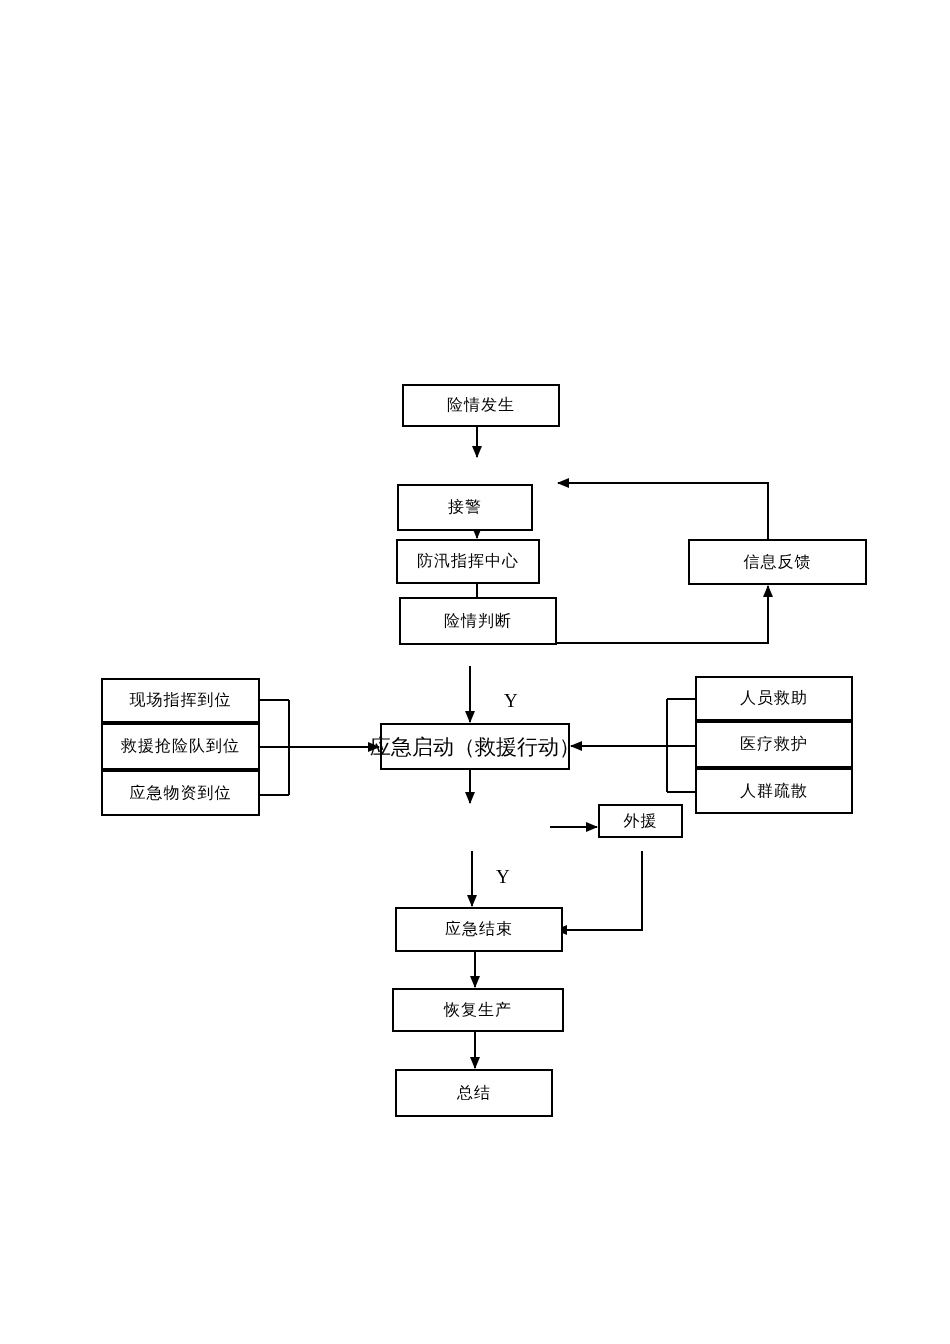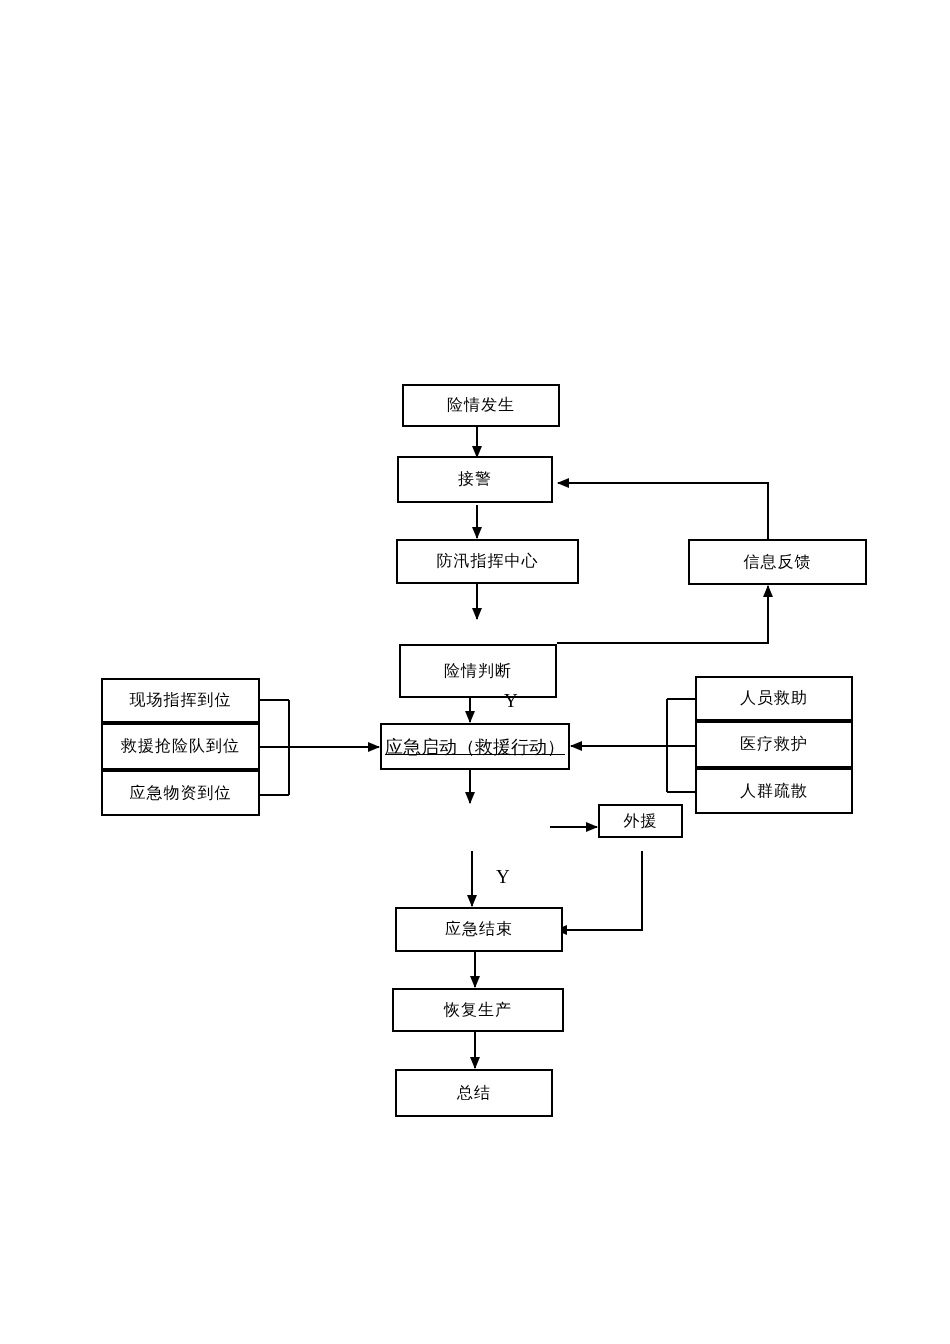--- a/index.html
+++ b/index.html
@@ -21,21 +21,21 @@
     border: 2px solid #000000;
     background: #ffffff;
     display: flex;
     align-items: center;
     justify-content: center;
     font-size: 16px;
     color: #000000;
     white-space: nowrap;
     letter-spacing: 1px;
   }
-  .box.tight { font-size: 18px; letter-spacing: 0; text-decoration: underline; }
+  .box.tight { font-size: 21px; letter-spacing: 0; }
   .ylabel {
     position: absolute;
     font-size: 19px;
     color: #000000;
     font-family: "Liberation Serif", "DejaVu Serif", serif;
   }
 </style>
 </head>
 <body>
 
@@ -72,27 +72,27 @@
       <line x1="695" y1="746" x2="571" y2="746" marker-end="url(#arrow)"></line>
 
       <line x1="550" y1="827" x2="597" y2="827" marker-end="url(#arrow)"></line>
       <polyline points="642,851 642,930 556,930" marker-end="url(#arrow)"></polyline>
     </g>
   </svg>
 
   <div class="box" style="left:402px; top:384px; width:158px; height:43px">
     <span>险情发生</span>
   </div>
-  <div class="box" style="left:397px; top:456px; width:156px; height:47px">
+  <div class="box" style="left:397px; top:484px; width:136px; height:47px">
     <span>接警</span>
   </div>
-  <div class="box" style="left:396px; top:539px; width:183px; height:45px">
+  <div class="box" style="left:396px; top:539px; width:144px; height:45px">
     <span>防汛指挥中心</span>
   </div>
-  <div class="box" style="left:399px; top:644px; width:158px; height:54px">
+  <div class="box" style="left:399px; top:597px; width:158px; height:48px">
     <span>险情判断</span>
   </div>
   <div class="box" style="left:688px; top:539px; width:179px; height:46px">
     <span>信息反馈</span>
   </div>
 
   <div class="box" style="left:101px; top:678px; width:159px; height:45px">
     <span>现场指挥到位</span>
   </div>
   <div class="box" style="left:101px; top:723px; width:159px; height:47px">

